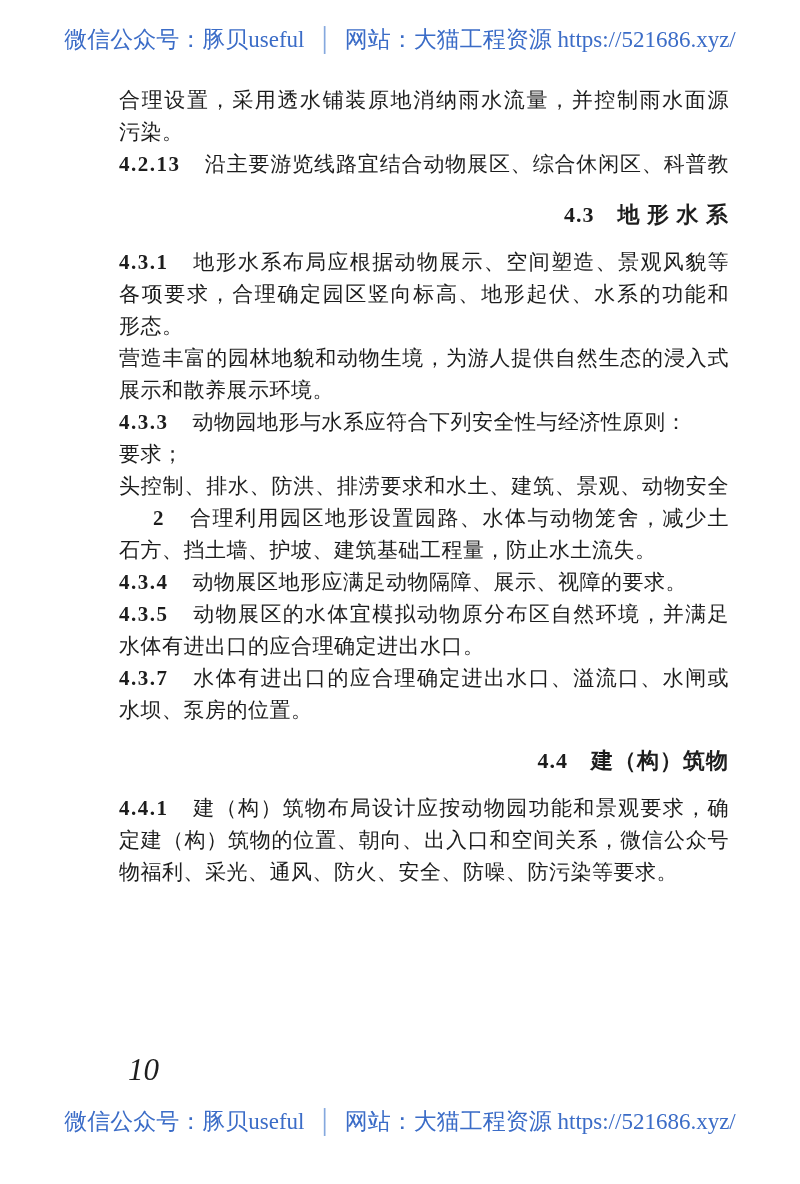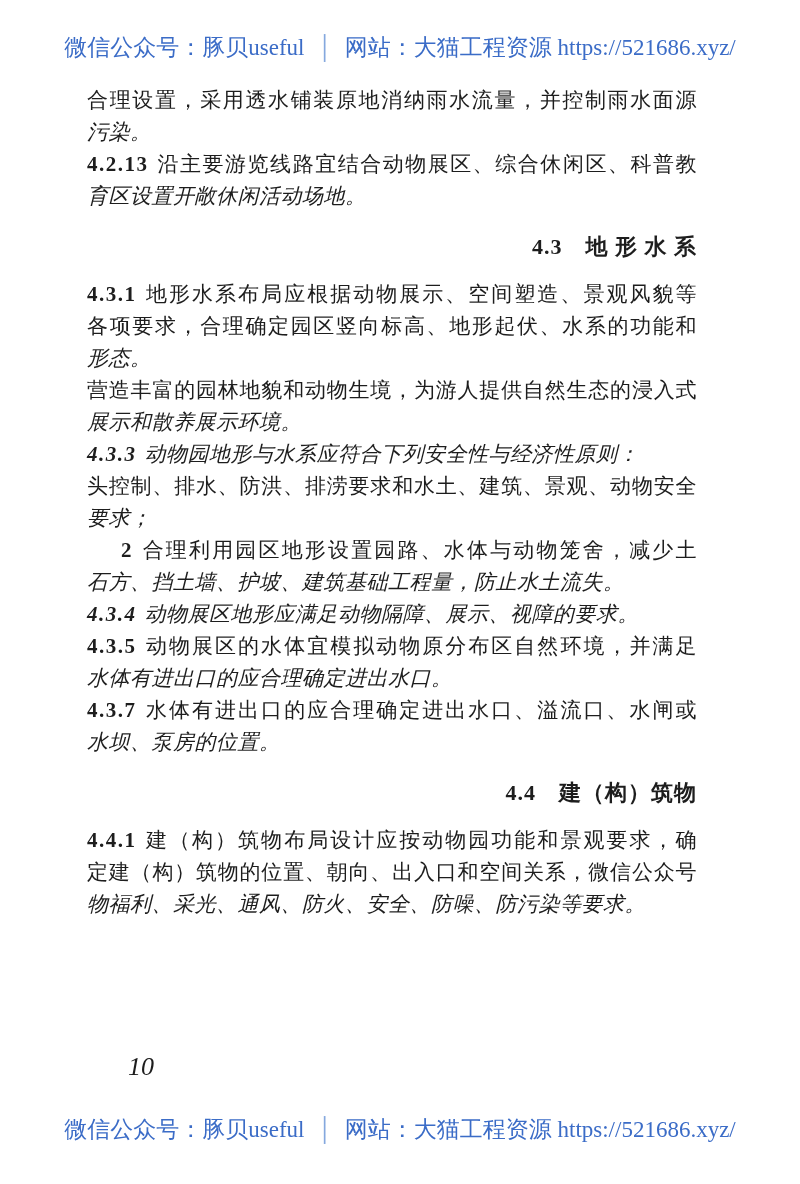--- a/index.html
+++ b/index.html
@@ -16,98 +16,96 @@
   
   .banner {
     position: absolute;
     left: 0;
     width: 800px;
     text-align: center;
     font-size: 23px;
     line-height: 28px;
     color: #3b6cc7;
     white-space: nowrap;
-    margin-top: 8px;
   }
   .banner.top    { top: 26px; }
   .banner.bottom { top: 1108px; }
   .banner .sep   { color: #85a8de; margin: 0 12px; }
 
   
   .doc {
     position: absolute;
-    left: 87px;
+    left: 119px;
     top: 84px;
     width: 610px;
   }
   .block { margin: 0; }
   .line {
     font-size: 21px;
     line-height: 32px;
     text-align: justify;
     text-align-last: justify;
     letter-spacing: 0.5px;
   }
-  .line.last { text-align-last: left; font-style: italic; }
+  .line.last { text-align-last: left; }
   .line.sub-first { padding-left: 34px; }
   .num {
     font-weight: bold;
     letter-spacing: 1.5px;
-    margin-right: 8px;
+    margin-right: 24px;
     font-family: "Liberation Serif", "DejaVu Serif", serif;
   }
   .heading {
     font-size: 22px;
     font-weight: bold;
     line-height: 32px;
     text-align: right;
     margin: 19px 0 15px 0;
     letter-spacing: 1px;
   }
 
   .page-num {
     position: absolute;
     left: 128px;
     top: 1052px;
-    font-size: 26px;
+    font-size: 31px;
     font-style: italic;
   }
 </style>
 </head>
 <body>
 
 <header class="banner top">
   <span>微信公众号：豚贝useful</span><span class="sep">│</span><span>网站：大猫工程资源 https://521686.xyz/</span>
 </header>
 
 <main class="doc">
     <div class="block">
       <div class="line">合理设置，采用透水铺装原地消纳雨水流量，并控制雨水面源</div>
       <div class="line last">污染。</div>
     </div>
     <div class="block">
       <div class="line"><span class="num">4.2.13</span>沿主要游览线路宜结合动物展区、综合休闲区、科普教</div>
-      <div class="line last">育区设置开敞休闲活动场地。</div>
     </div>
     <div class="heading">4.3　地 形 水 系</div>
     <div class="block">
       <div class="line"><span class="num">4.3.1</span>地形水系布局应根据动物展示、空间塑造、景观风貌等</div>
       <div class="line">各项要求，合理确定园区竖向标高、地形起伏、水系的功能和</div>
       <div class="line last">形态。</div>
     </div>
     <div class="block">
       <div class="line">营造丰富的园林地貌和动物生境，为游人提供自然生态的浸入式</div>
       <div class="line last">展示和散养展示环境。</div>
     </div>
     <div class="block">
       <div class="line last"><span class="num">4.3.3</span>动物园地形与水系应符合下列安全性与经济性原则：</div>
     </div>
     <div class="block">
+      <div class="line last">要求；</div>
       <div class="line">头控制、排水、防洪、排涝要求和水土、建筑、景观、动物安全</div>
-      <div class="line last">要求；</div>
     </div>
     <div class="block">
       <div class="line sub-first"><span class="num">2</span>合理利用园区地形设置园路、水体与动物笼舍，减少土</div>
       <div class="line last">石方、挡土墙、护坡、建筑基础工程量，防止水土流失。</div>
     </div>
     <div class="block">
       <div class="line last"><span class="num">4.3.4</span>动物展区地形应满足动物隔障、展示、视障的要求。</div>
     </div>
     <div class="block">
       <div class="line"><span class="num">4.3.5</span>动物展区的水体宜模拟动物原分布区自然环境，并满足</div>

